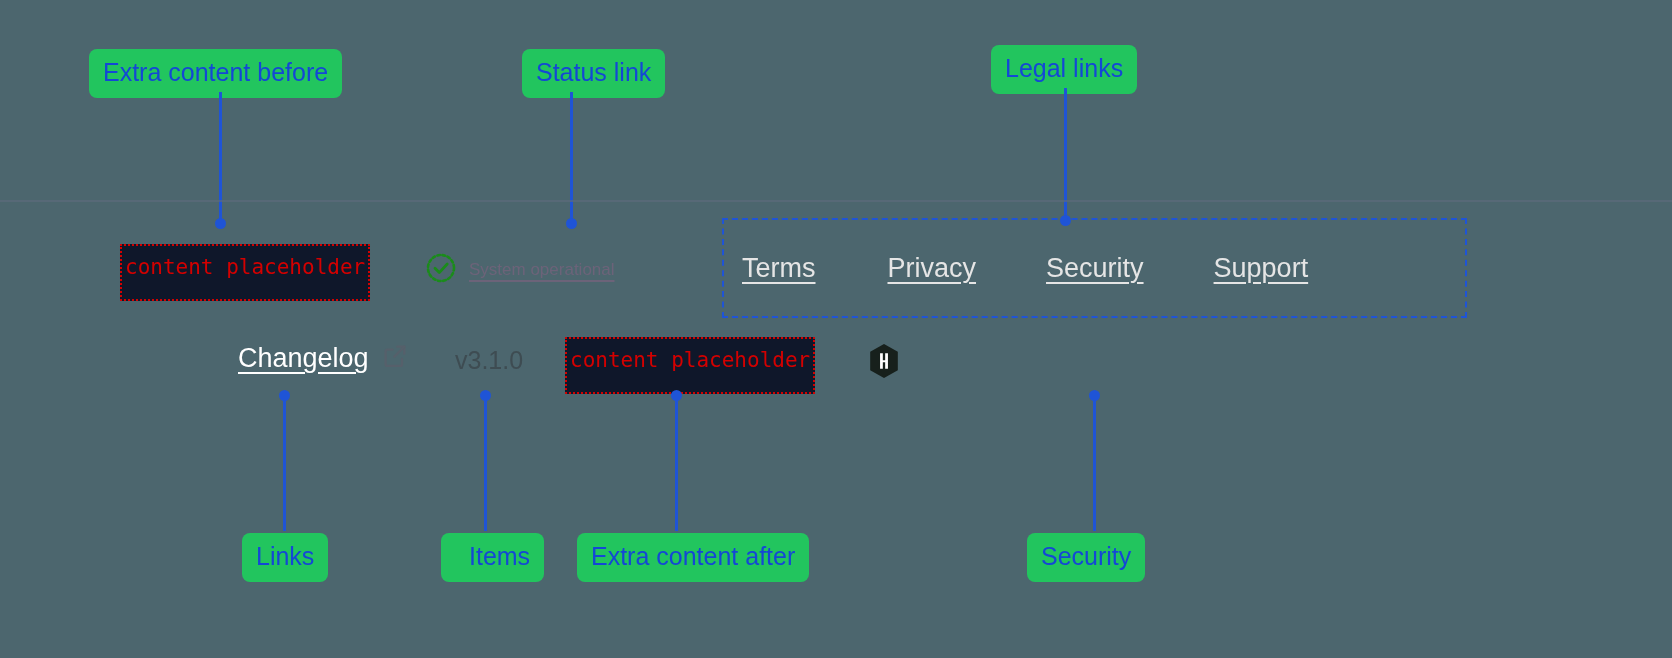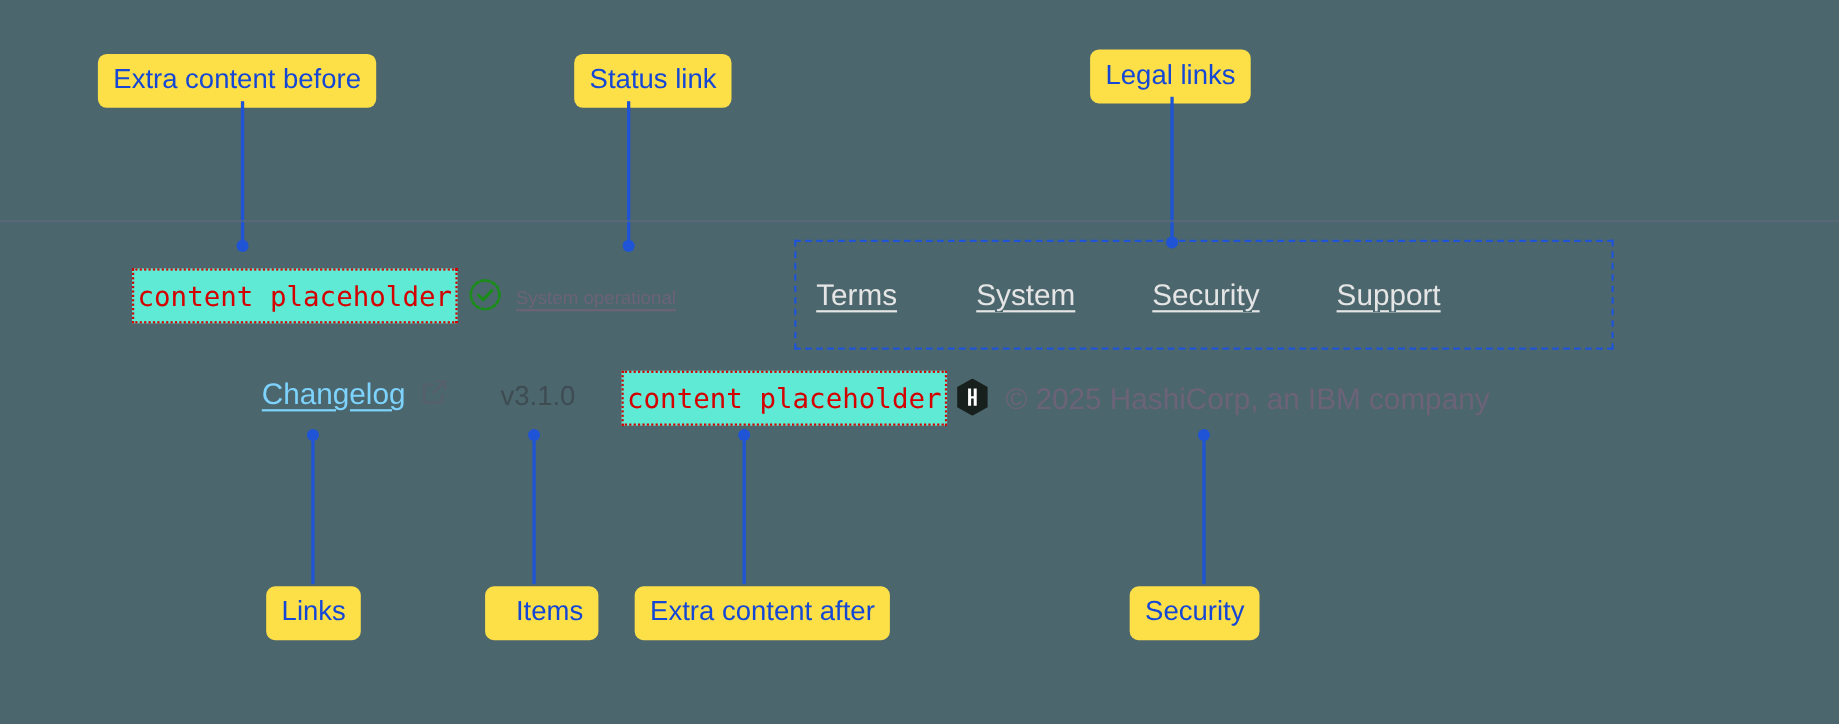--- a/index.html
+++ b/index.html
@@ -9,21 +9,21 @@
     height: 658px;
     background: #4c666e;
     font-family: "Liberation Sans", sans-serif;
     overflow: hidden;
     position: relative;
   }
 
   
   .chip {
     position: absolute;
-    background: #fde047;
+    background: #22c55e;
     color: #1447d6;
     font-size: 25px;
     line-height: 1;
     padding: 11px 14px 13px;
     border-radius: 8px;
     white-space: nowrap;
     font-family: "Liberation Sans", sans-serif;
   }
   .leader {
     position: absolute;
@@ -49,27 +49,27 @@
   }
 
   
   .footer-row {
     position: absolute;
     display: flex;
     align-items: center;
   }
 
   .placeholder {
-    background: #5eead4;
+    background: #0f172a;
     border: 2px dotted #d40000;
     color: #d40000;
     font-family: "DejaVu Sans Mono", monospace;
-    font-size: 25px;
+    font-size: 21px;
     line-height: 1;
-    padding: 11px 3px 10px;
+    padding: 11px 3px 21px;
     white-space: nowrap;
     letter-spacing: 0px;
   }
 
   .status-link {
     display: flex;
     align-items: center;
     gap: 12px;
   }
   .status-text {
@@ -97,21 +97,21 @@
     text-decoration-thickness: 2px;
     white-space: nowrap;
   }
 
   .changelog {
     display: flex;
     align-items: center;
     gap: 12px;
   }
   .changelog-text {
-    color: #7dd3fc;
+    color: #ffffff;
     font-size: 27px;
     text-decoration: underline;
     text-underline-offset: 5px;
     text-decoration-thickness: 2px;
     white-space: nowrap;
   }
 
   .version {
     color: #3e4c52;
     font-size: 25px;
@@ -164,21 +164,21 @@
     <svg width="32" height="32" viewBox="0 0 32 32" aria-hidden="true">
       <circle cx="16" cy="16" r="13" fill="none" stroke="#1a8c1a" stroke-width="2.6" stroke-dasharray="2.6 2.6" stroke-linecap="round"></circle>
       <path d="M10 16.3 L14.3 20.6 L22.2 12" fill="none" stroke="#1a8c1a" stroke-width="2.8" stroke-linecap="round" stroke-linejoin="round"></path>
     </svg>
   </span>
   <span class="status-text">System operational</span>
 </div>
 
 <div class="legalbox" style="left:722px; top:218px; width:745px; height:100px; padding:0 18px;">
   <a class="legal-link" style="margin-right:72px;">Terms</a>
-  <a class="legal-link" style="margin-right:70px;">System</a>
+  <a class="legal-link" style="margin-right:70px;">Privacy</a>
   <a class="legal-link" style="margin-right:70px;">Security</a>
   <a class="legal-link">Support</a>
 </div>
 
 <div class="footer-row changelog" style="left:238px; top:342px;">
   <span class="changelog-text">Changelog</span>
   <span style="display:block;">
     <svg width="28" height="28" viewBox="0 0 24 24" aria-hidden="true">
       <path d="M14 4 H20 V10" fill="none" stroke="#56606b" stroke-width="2" stroke-linecap="round" stroke-linejoin="round"></path>
       <path d="M20 4 L11.5 12.5" fill="none" stroke="#56606b" stroke-width="2" stroke-linecap="round"></path>
@@ -197,21 +197,20 @@
   </div>
 </div>
 
 <div class="footer-row copyright" style="left:868px; top:344px;">
   <span style="display:block;">
     <svg width="32" height="34" viewBox="0 0 28 32" aria-hidden="true">
       <path d="M14 0 L27 7.3 V24.7 L14 32 L1 24.7 V7.3 Z" fill="#17201c"></path>
       <path d="M10.3 8.6 h2.6 v6.6 h2.2 V8.6 h2.6 v14.8 h-2.6 v-6.3 h-2.2 v6.3 h-2.6 z" fill="#ffffff"></path>
     </svg>
   </span>
-  <span class="copyright-text">© 2025 HashiCorp, an IBM company</span>
 </div>
 
 <div class="dot" style="left:279px; top:390px;"></div>
 <div class="leader" style="left:283px; top:397px; height:134px;"></div>
 <div class="chip" style="left:242px; top:533px;">
   <span>Links</span>
 </div>
 
 <div class="dot" style="left:480px; top:390px;"></div>
 <div class="leader" style="left:484px; top:397px; height:134px;"></div>

